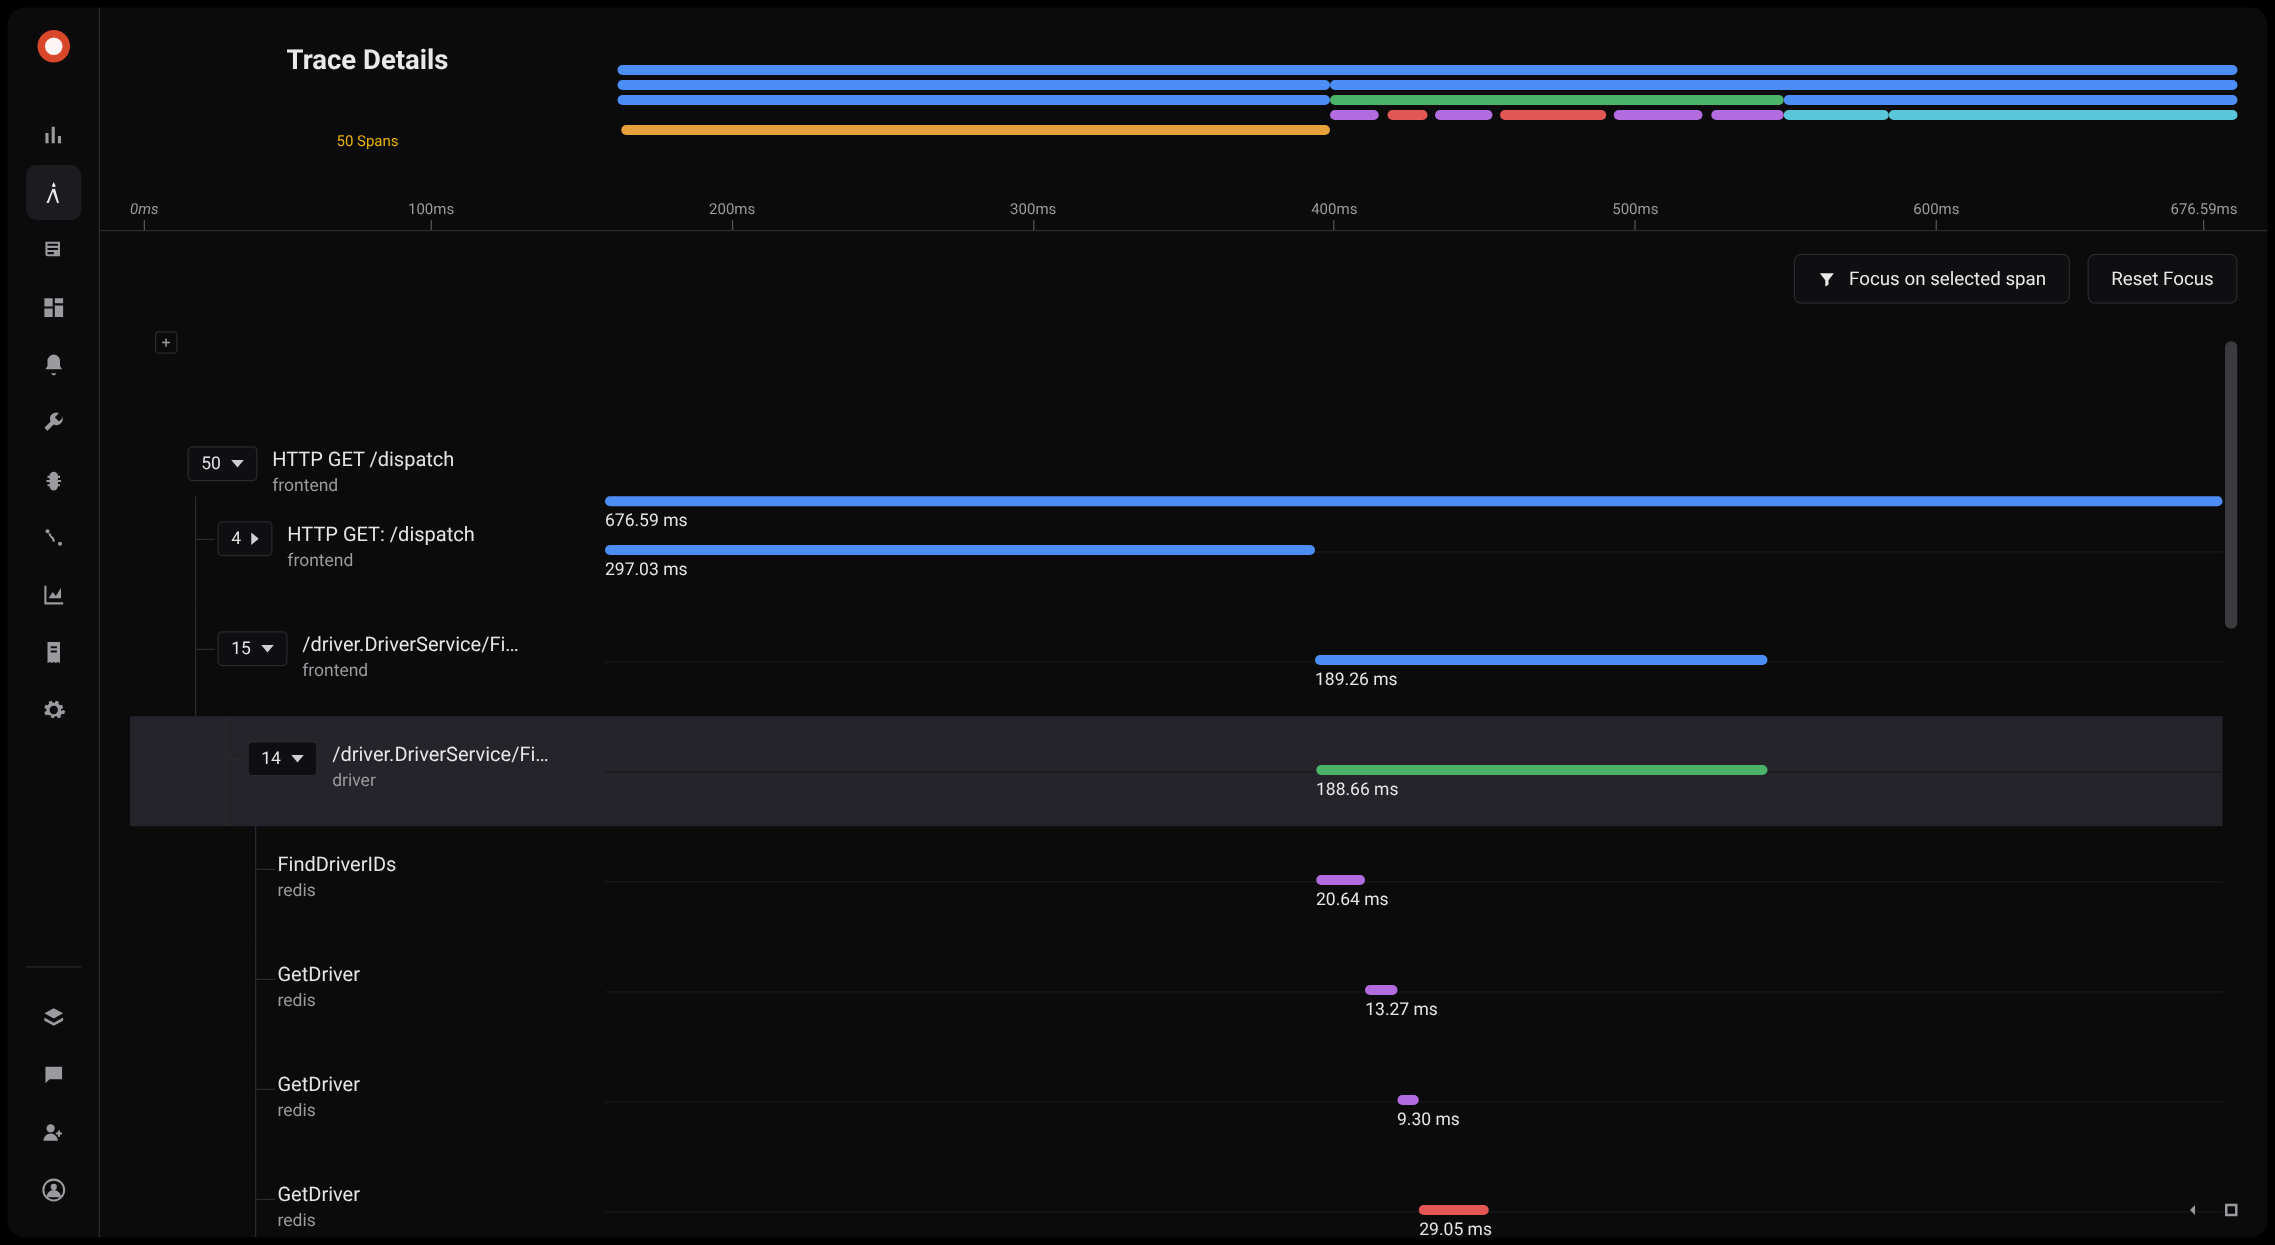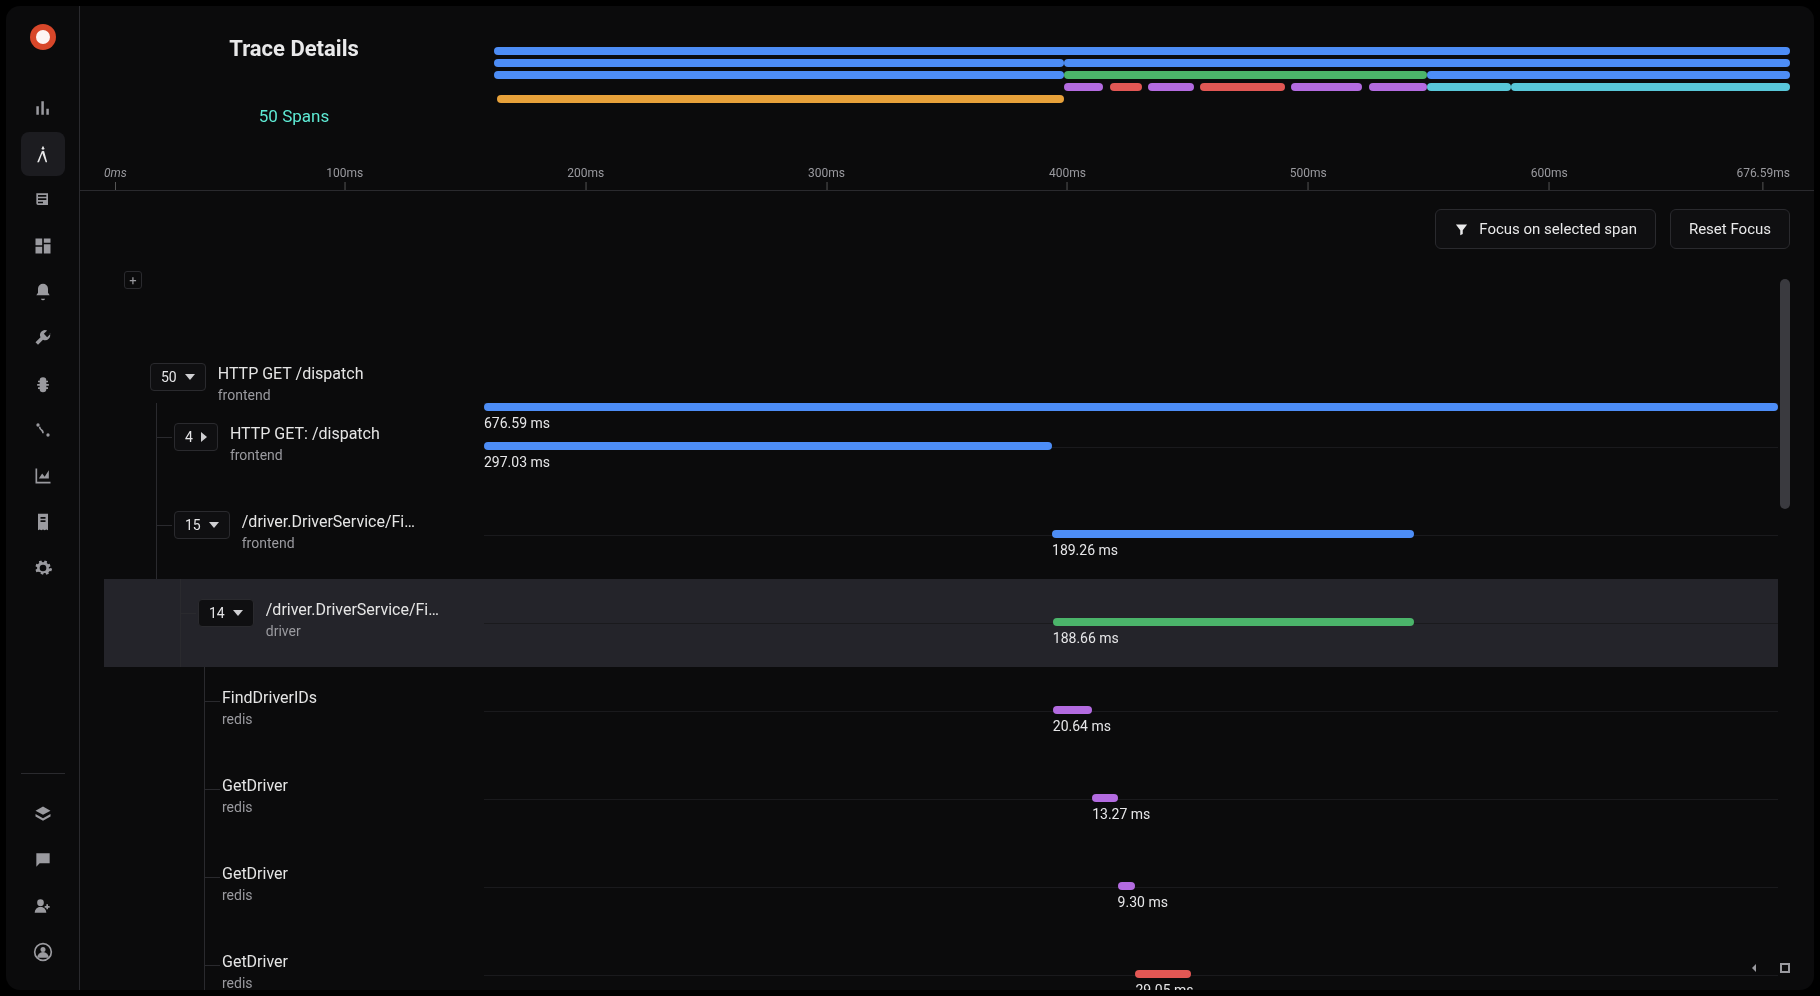--- a/index.html
+++ b/index.html
@@ -65,29 +65,29 @@
   .nav-btn.active{background:#1c1c20;color:var(--text);}
   .sidebar .spacer{flex:1;}
   .nav-sep{width:44px;height:1px;background:var(--line);margin:8px 0;}
 
   
   .main{flex:1;display:flex;flex-direction:column;overflow:hidden;}
 
   
   .header{
     padding:28px 24px 0 24px;
-    display:flex;gap:10px;align-items:center;
+    display:flex;gap:10px;align-items:flex-end;
   }
   .titleCol{
     width:380px;flex:0 0 380px;
     text-align:center;
     padding-top:2px;
   }
   .titleCol .title{font-size:22px;font-weight:700;margin-bottom:6px;}
-  .titleCol .sub{font-size:17px;color:#5eead4;margin-top:45px;}
+  .titleCol .sub{font-size:12px;color:#eab308;margin-top:45px;}
   .overview{
     flex:1;
     height:70px;
     padding-top:2px;
   }
   .ov-lane{height:8px;border-radius:4px;margin-bottom:4px;position:relative;background:transparent;}
   .ov-seg{position:absolute;top:0;bottom:0;border-radius:4px;}
 
   
   .axisRow{

